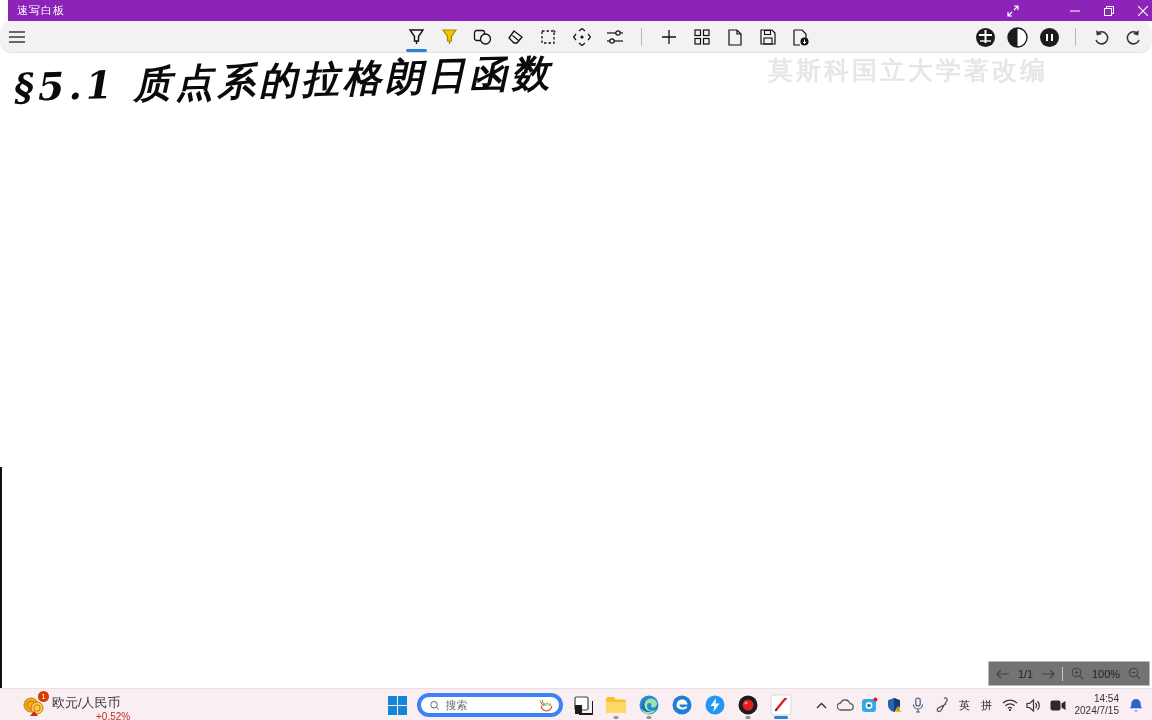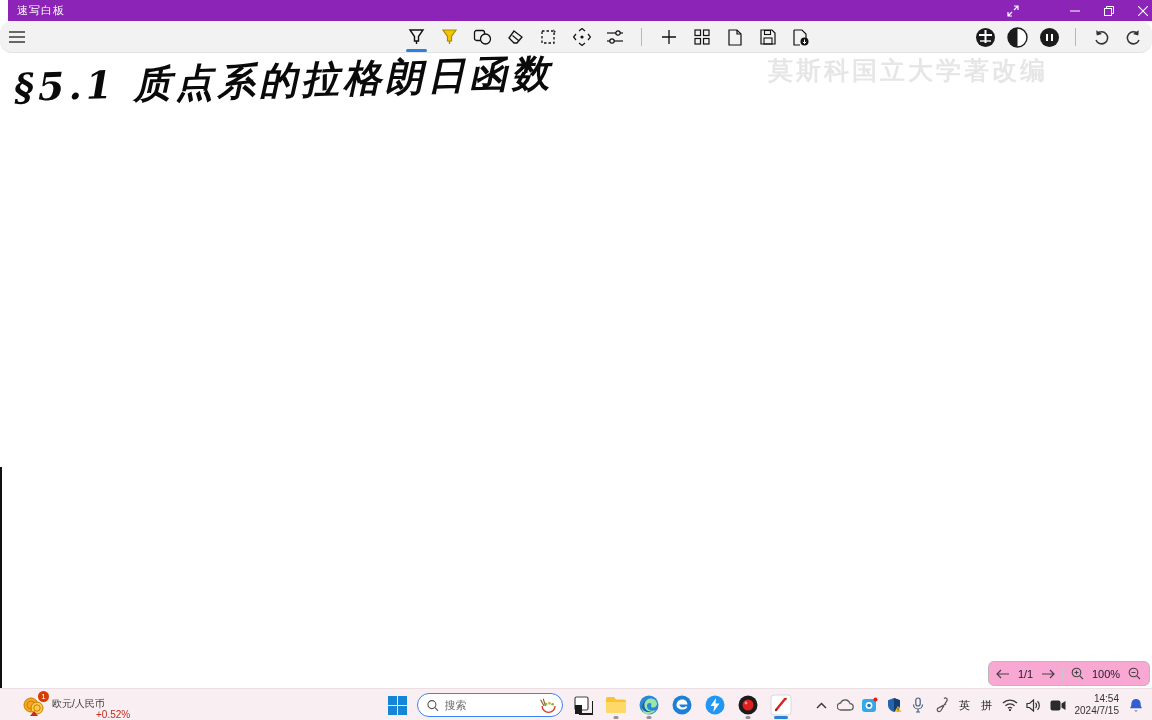--- a/index.html
+++ b/index.html
@@ -31,45 +31,45 @@
 
   
   .canvas { position:absolute; left:0; top:53px; width:1152px; height:635px; background:#fff; }
   .handwriting { position:absolute; left:14px; top:2px; width:560px;
     font-family:"DejaVu Serif", serif; font-style:italic; font-weight:bold;
     font-size:38px; color:#0a0a0a; transform:rotate(-1.6deg); letter-spacing:4px; white-space:nowrap; }
   .left-stroke { position:absolute; left:0; top:414px; width:2px; height:221px; background:#111; }
 
   
   .page-nav { position:absolute; left:988px; top:661px; width:162px; height:25px;
-    background:#f9a8d4; border:1px solid #b9b9b9; border-radius:6px;
+    background:#737373; border:1px solid #b9b9b9; border-radius:1px;
     display:flex; align-items:center; justify-content:space-evenly; font-size:11px; color:#333; }
   .pn-btn { display:flex; align-items:center; justify-content:center; width:20px; height:20px; }
   .pn-divider { width:1px; height:14px; background:#c9c9c9; }
   .pn-label { font-size:11px; color:#222; }
 
   
   .taskbar { position:absolute; left:0; top:688px; width:1152px; height:32px;
     background:#f9eef2; border-top:1px solid #ecdfe4; }
   .widgets { position:absolute; left:22px; top:0; height:32px; display:flex; align-items:center; gap:6px; }
   .coin-wrap { position:relative; width:24px; height:24px; }
   .coin-badge { position:absolute; top:-2px; right:-3px; min-width:11px; height:11px; background:#d83b01;
     color:#fff; border-radius:6px; font-size:8px; display:flex; align-items:center; justify-content:center; padding:0 2px; }
   .up-arrow { position:absolute; left:8px; bottom:1px; width:0; height:0;
     border-left:4px solid transparent; border-right:4px solid transparent; border-bottom:5px solid #c42b1c; }
   .widget-texts { display:flex; flex-direction:column; line-height:1.15; }
-  .widget-label { font-size:10px; color:#3a3a3a;margin-top:8px; }
+  .widget-label { font-size:13px; color:#3a3a3a;margin-top:8px; }
   .widget-change { font-size:10px; color:#c42b1c;margin-left:44px; }
 
   .task-center { position:absolute; left:384px; top:0; height:32px; display:flex; align-items:center; gap:7px; }
   .task-icon { width:26px; height:26px; display:flex; align-items:center; justify-content:center; position:relative; border-radius:4px; }
   .task-icon .dot { position:absolute; bottom:-1px; left:50%; transform:translateX(-50%);
     width:5px; height:3px; border-radius:2px; background:#9b8f96; }
   .task-icon.active .dot { width:14px; background:#2f80d9; }
-  .search-pill { width:146px; height:24px; background:#fff; border:1px solid #3b82f6; border-radius:13px;
+  .search-pill { width:146px; height:24px; background:#fff; border:4px solid #3b82f6; border-radius:13px;
     display:flex; align-items:center; padding:0 4px 0 9px; gap:6px; }
   .search-pill input { border:none; outline:none; background:transparent; font-size:11px; color:#555;
     width:86px; font-family:"Liberation Sans", sans-serif; }
   .search-pill input::placeholder { color:#6b6b6b; }
 
   .tray { position:absolute; right:6px; top:0; height:32px; display:flex; align-items:center; gap:4px; }
   .tray-icon { width:20px; height:24px; display:flex; align-items:center; justify-content:center; position:relative; }
   .ime { font-size:11px; color:#222; width:18px; text-align:center; }
   .clock { display:flex; flex-direction:column; align-items:flex-end; line-height:1.2; margin:0 3px; }
   .clock-time, .clock-date { font-size:10px; color:#333; }

